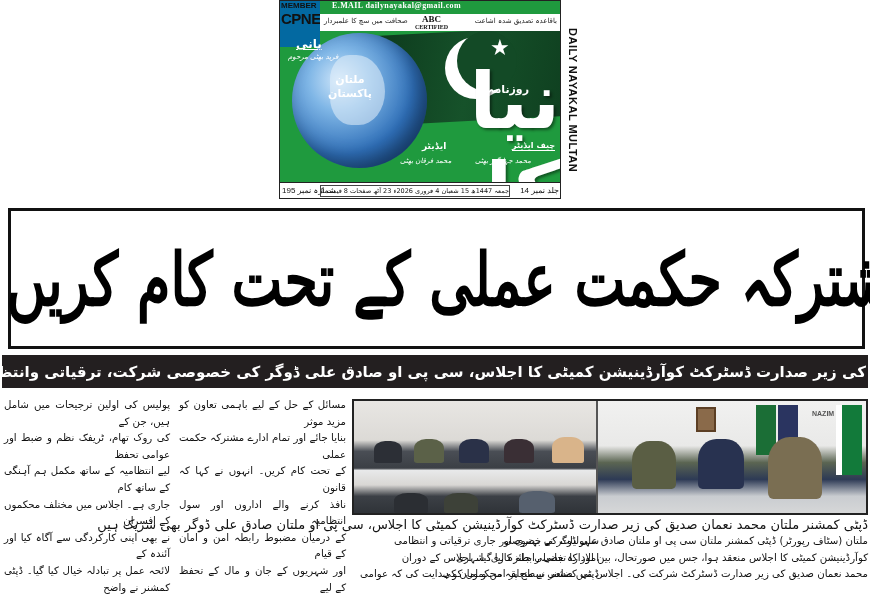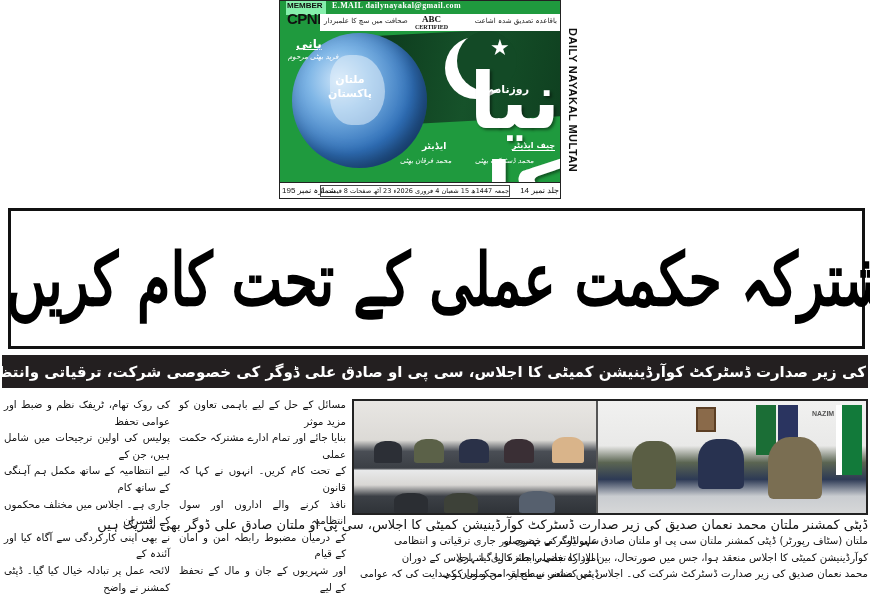--- a/index.html
+++ b/index.html
@@ -1,21 +1,21 @@
 <!DOCTYPE html>
 <html><head>
 <meta charset="utf-8">
 <style>
   * { box-sizing: border-box; margin: 0; padding: 0; }
   body { width: 870px; height: 596px; background: #ffffff; position: relative; overflow: hidden; font-family: "DejaVu Sans", sans-serif; color: #111; }
 
   
   .masthead { position: absolute; left: 279px; top: 0; width: 282px; height: 199px; background: #1f9a3e; border: 1px solid #222; overflow: hidden; }
   .mh-top { position: absolute; left: 0; top: 0; width: 100%; height: 13px; background: #1f9a3e; }
-  .member { position: absolute; left: 6px; top: 0; width: 40px; height: 14px; background: #86efac; }
+  .member { position: absolute; left: 0; top: 0; width: 40px; height: 46px; background: #0369a1; }
   .member .m1 { position: absolute; left: 1px; top: 0px; font: bold 8px "Liberation Sans", sans-serif; color: #111; }
   .member .m2 { position: absolute; left: 1px; top: 9px; font: bold 15px "Liberation Sans", sans-serif; color: #111; letter-spacing: -0.5px; }
   .email { position: absolute; left: 52px; top: 0px; font: bold 8px "Liberation Serif", serif; color: #fff; letter-spacing: 0.4px; }
   .mh-strip { position: absolute; left: 40px; top: 13px; width: 241px; height: 17px; background: #fff; }
   .abc { position: absolute; left: 95px; top: 0px; text-align: center; line-height: 8px; }
   .abc .a1 { font: bold 9px "Liberation Serif", serif; color: #111; display: block; }
   .abc .a2 { font: bold 6px "Liberation Serif", serif; color: #111; display: block; }
   .urdu-sm { font-family: "DejaVu Sans", sans-serif; direction: rtl; }
   .strip-left { position: absolute; left: 4px; top: 3px; font-size: 7px; color: #222; }
   .strip-right { position: absolute; right: 4px; top: 3px; font-size: 7px; color: #222; }
@@ -97,41 +97,41 @@
   <span class="founder">فرید بھٹی مرحوم</span>
   <div class="multan-pak">
     <div>ملتان</div>
     <div>پاکستان</div>
   </div>
   <span class="logo-big">نیا کل</span>
   <span class="rozana">روزنامہ</span>
   <span class="editor-lbl">ایڈیٹر</span>
   <span class="editor-name">محمد فرقان بھٹی</span>
   <span class="chief-lbl">چیف ایڈیٹر</span>
-  <span class="chief-name">محمد ڈسٹرکٹ بھٹی</span>
+  <span class="chief-name">محمد جہانگیر بھٹی</span>
 
   <div class="mh-bottom">
     <span class="issue-no">شمارہ نمبر 195</span>
     <span class="date-line">جمعہ 1447ھ 15 شعبان 4 فروری 2026ء 23 آٹھ صفحات 8 قیمت 30 روپے</span>
     <span class="vol-no">جلد نمبر 14</span>
   </div>
 </div>
 <div class="vertical-name">DAILY NAYAKAL MULTAN</div>
 
 <div class="headline-box">
   <span class="headline">تمام ادارے مشترکہ حکمت عملی کے تحت کام کریں نعمان صدیق</span>
 </div>
 
 <div class="subhead">
   <span>ڈپٹی کمشنر ملتان کی زیر صدارت ڈسٹرکٹ کوآرڈینیشن کمیٹی کا اجلاس، سی پی او صادق علی ڈوگر کی خصوصی شرکت، ترقیاتی وانتظامی امور کا جائزہ</span>
 </div>
 
 <div class="col col1">
+  <p>پولیس کی اولین ترجیحات میں شامل ہیں، جن کے</p>
   <p>کی روک تھام، ٹریفک نظم و ضبط اور عوامی تحفظ</p>
-  <p>پولیس کی اولین ترجیحات میں شامل ہیں، جن کے</p>
   <p>لیے انتظامیہ کے ساتھ مکمل ہم آہنگی کے ساتھ کام</p>
   <p>جاری ہے۔ اجلاس میں مختلف محکموں کے افسران</p>
   <p>نے بھی اپنی کارکردگی سے آگاہ کیا اور آئندہ کے</p>
   <p>لائحہ عمل پر تبادلہ خیال کیا گیا۔ ڈپٹی کمشنر نے واضح</p>
 
 </div>
 
 <div class="col col2">
   <p>مسائل کے حل کے لیے باہمی تعاون کو مزید موثر</p>
   <p>بنایا جائے اور تمام ادارے مشترکہ حکمت عملی</p>

